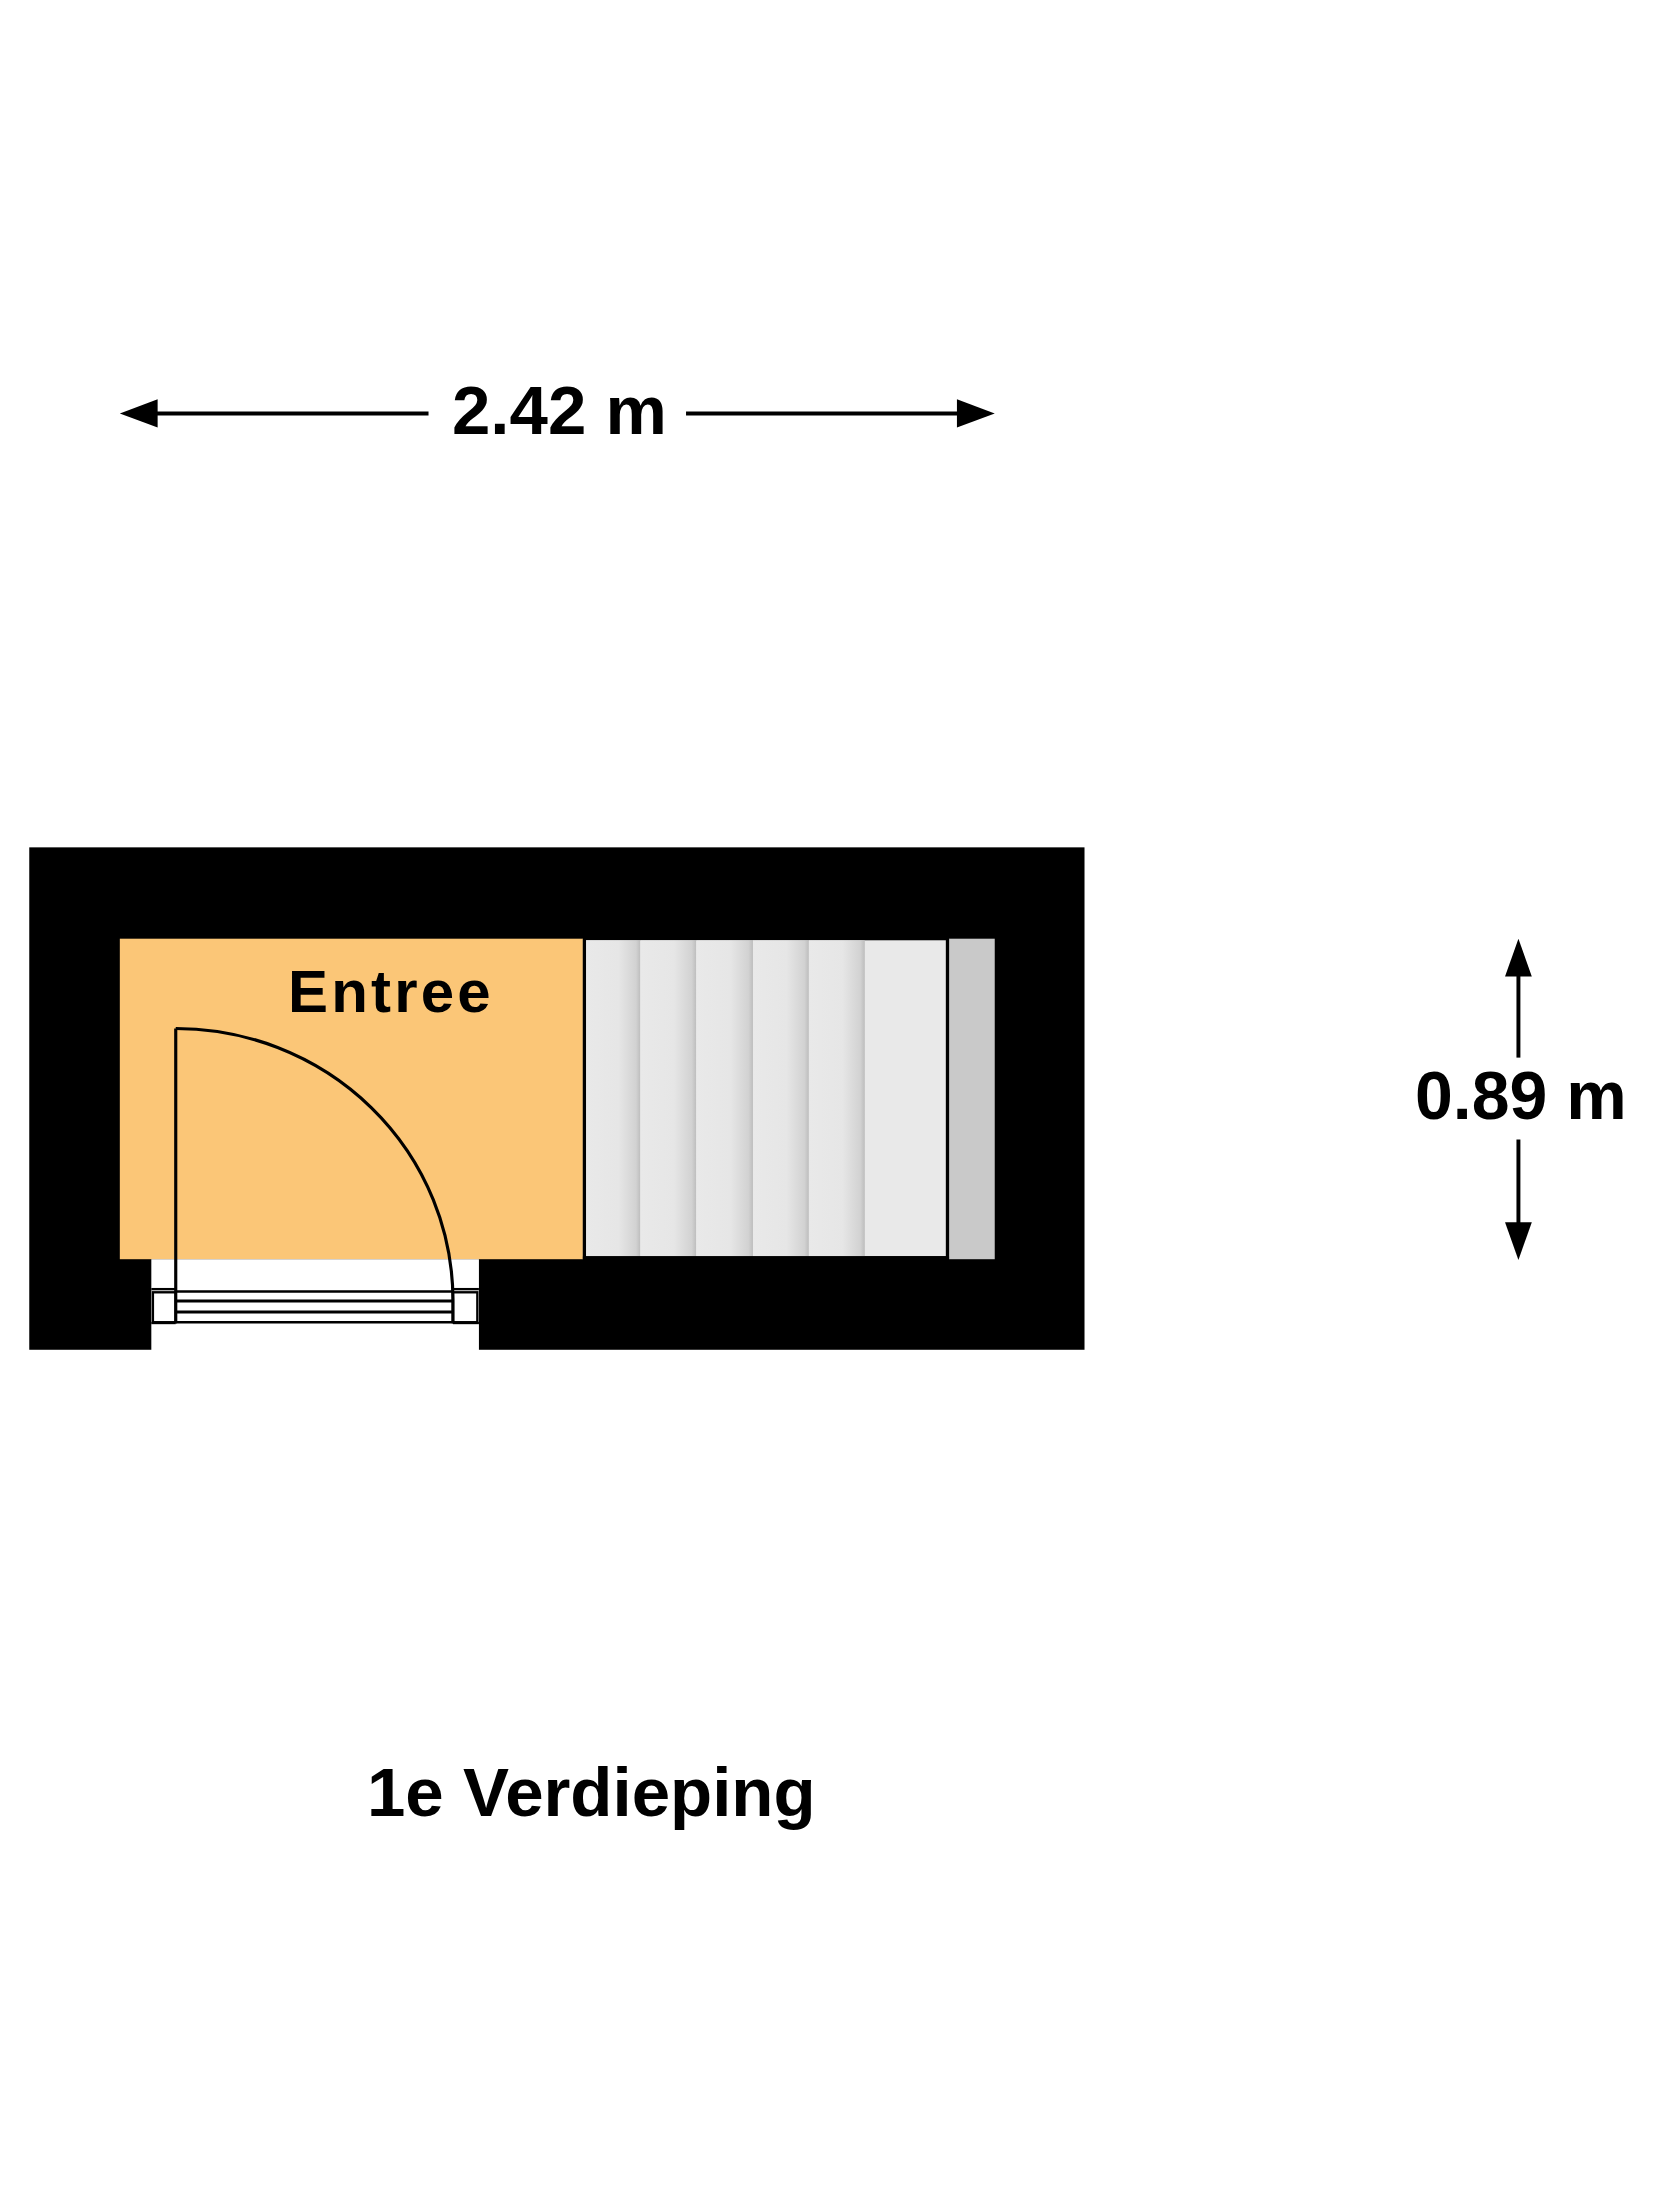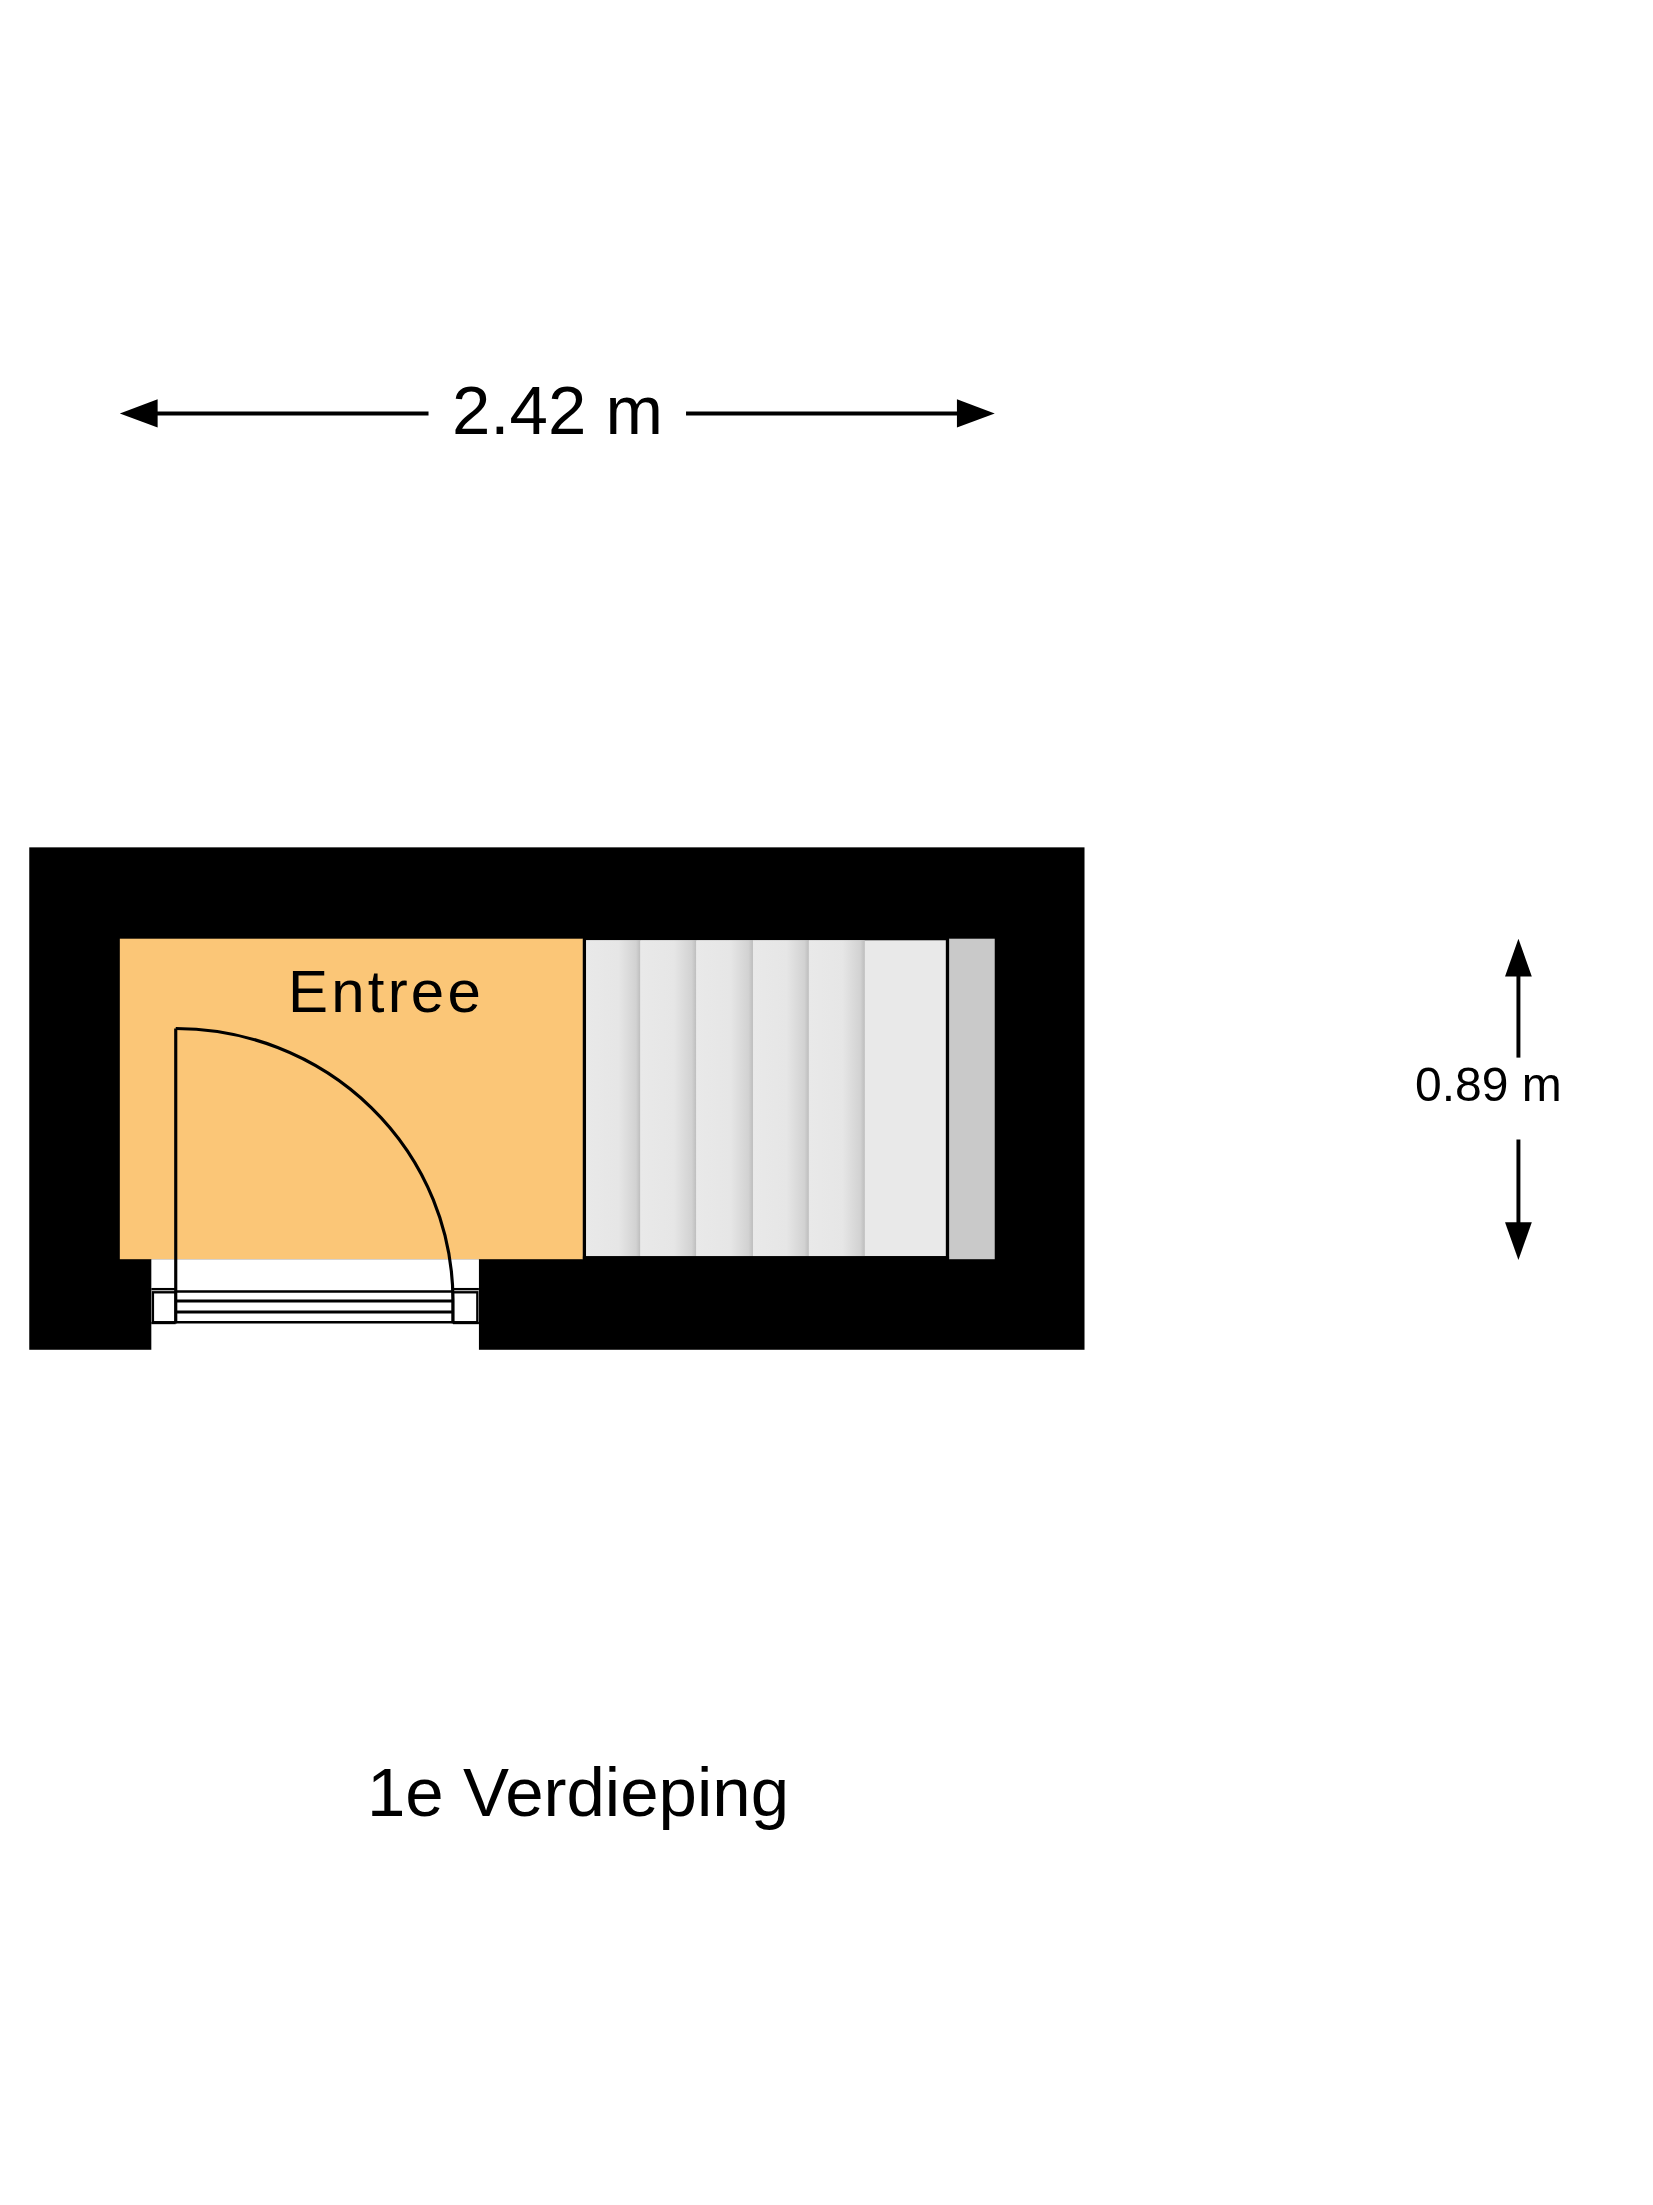--- a/index.html
+++ b/index.html
@@ -1,19 +1,19 @@
 <!DOCTYPE html>
 <html style="font-size:12.6px"><head>
 <meta charset="utf-8">
 <style>
   html, body { margin: 0; padding: 0; background: #ffffff; }
   body { width: 1654px; height: 2205px; position: relative; overflow: hidden; font-family: "Liberation Sans", "DejaVu Sans", sans-serif; color: #000; }
-  .label { position: absolute; white-space: nowrap; line-height: 1; color: #000; }
+  .label { position: absolute; white-space: nowrap; line-height: 1; color: #000; font-weight: bold; }
   #dim-width-text { left: 452px; top: 376px; font-size: 69px; }
-  #dim-height-text { left: 1415px; top: 1061px; font-size: 48px; }
+  #dim-height-text { left: 1415px; top: 1061px; font-size: 68px; }
   #room-label { left: 288px; top: 962px; font-size: 60px; letter-spacing: 3.2px; }
   #floor-title { left: 367px; top: 1737px; font-size: 69px; margin-top: 21px; }
   svg { position: absolute; left: 0; top: 0; }
 </style>
 </head>
 <body>
 
 <svg width="1654" height="2205" viewBox="0 0 2100 2800">
   <g>
     <line x1="190" y1="525" x2="544" y2="525" stroke="#000" stroke-width="5"></line>

